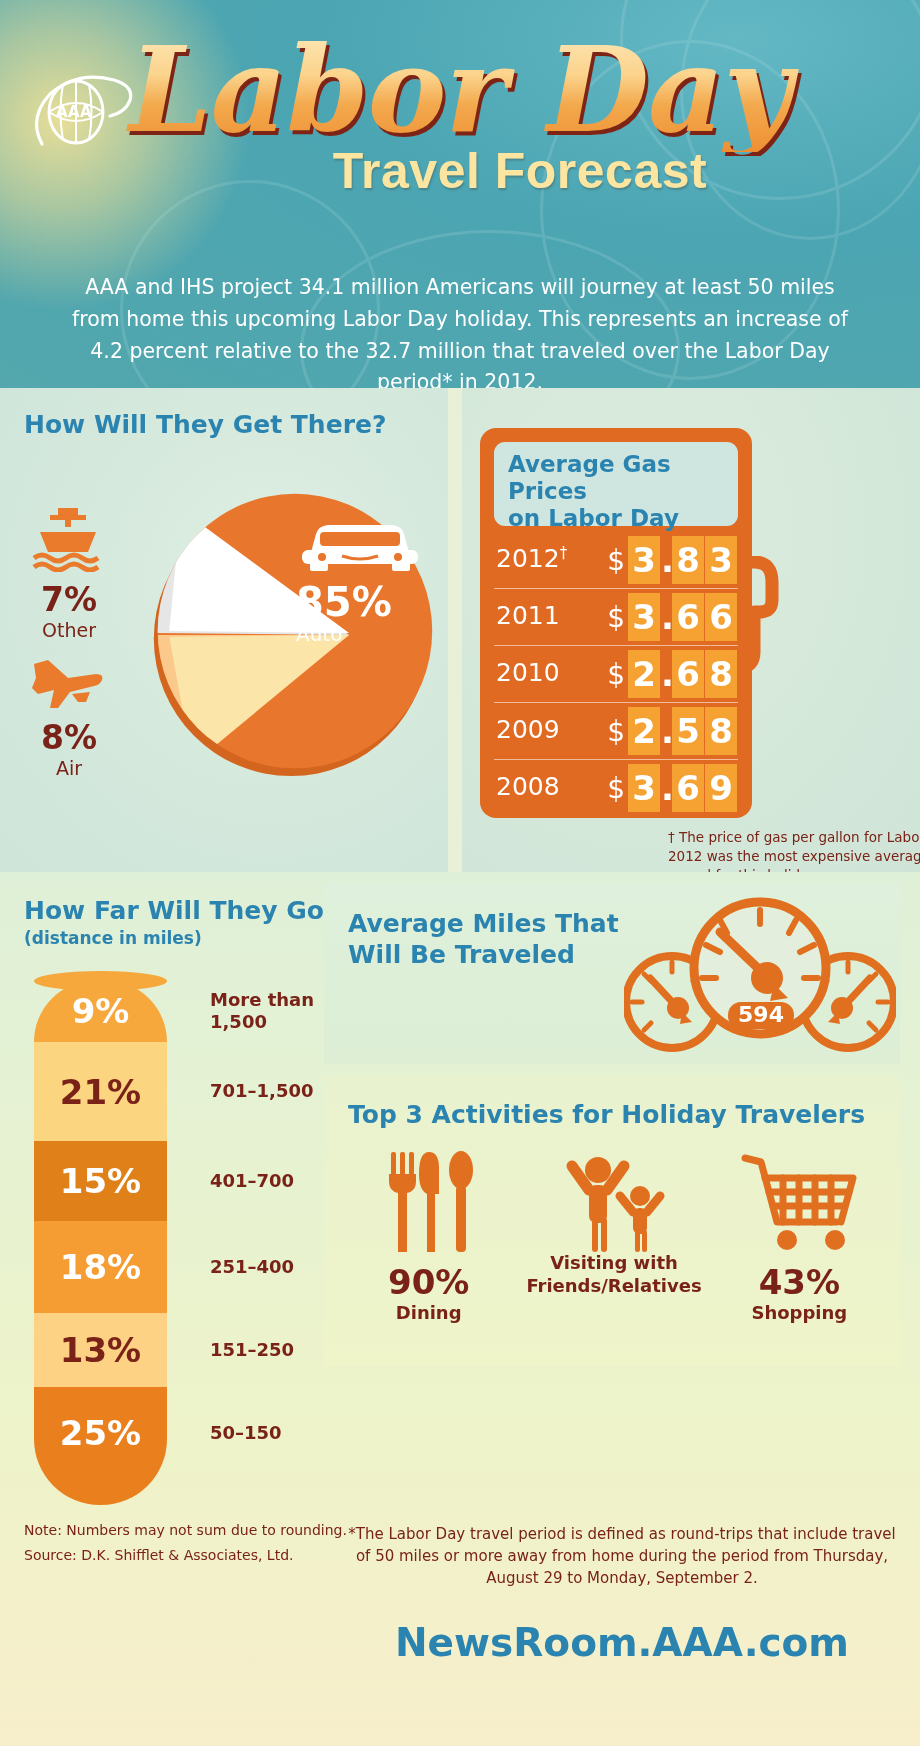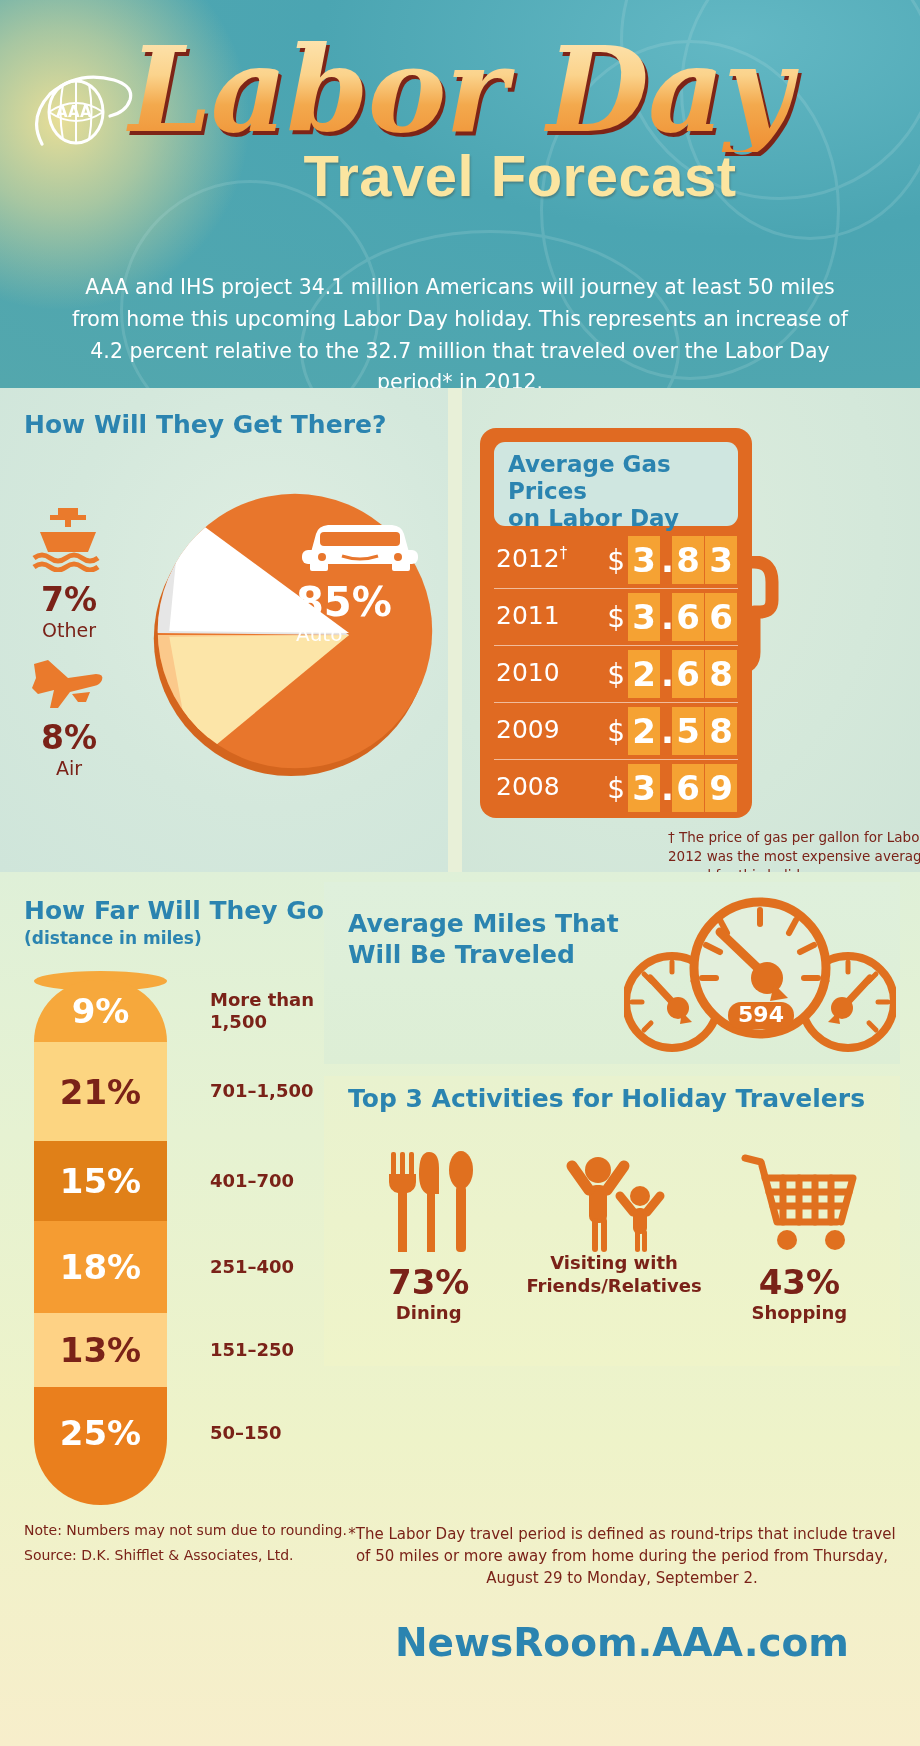--- a/index.html
+++ b/index.html
@@ -31,21 +31,21 @@
     font-size: 118px; font-weight: 700; font-style: italic;
     letter-spacing: -1px;
     background: linear-gradient(180deg,#fde8b8 0%, #fbd38c 38%, #f3a94d 62%, #ef8f33 100%);
     -webkit-background-clip: text; background-clip: text; color: transparent;
     -webkit-text-stroke: 0px;
     text-shadow: none;
     line-height: 1.05;
     filter: drop-shadow(3px 4px 0 #7d2417);
   }
   .travel-forecast {
-    font-size: 58px; font-weight: 700; color:#fbe5a0;
+    font-size: 50px; font-weight: 700; color:#fbe5a0;
     letter-spacing: .5px; margin-top: -10px; padding-left: 120px;
     text-shadow: 1px 2px 2px rgba(60,30,10,.25);
   }
   .intro {
     position:absolute; left:60px; top:272px; width:800px;
     text-align:center; color:#ffffff; font-size:20.5px; line-height:1.55;
     font-family:"DejaVu Sans", sans-serif;
   }
 
   
@@ -119,21 +119,21 @@
     position:absolute; left:324px; top:10px; width:576px; height:182px;
     background: linear-gradient(180deg,#dff0dc 0%, #ddeed5 100%);
   }
   .miles-title { position:absolute; left:24px; top:26px; line-height:1.25; }
   .gauges { position:absolute; left:300px; top:8px; width:272px; height:170px; }
 
   .panel-act {
     position:absolute; left:324px; top:204px; width:576px; height:290px;
     background: linear-gradient(180deg,#e9f2cf 0%, #eff4c9 100%);
   }
-  .act-title { position:absolute; left:24px; top:8px; }
+  .act-title { position:absolute; left:24px; top:24px; }
   .act-cols { position:absolute; left:12px; top:70px; width:556px; display:flex; }
   .act-col { flex:1; text-align:center; }
   .act-icon { height:106px; display:flex; align-items:flex-end; justify-content:center; }
   .act-pct { font-size:34px; font-weight:700; color:#7a2218; margin-top:10px; font-family:"DejaVu Sans", sans-serif;}
   .act-lbl { font-size:18px; font-weight:700; color:#7a2218; line-height:1.25; font-family:"DejaVu Sans", sans-serif;}
 
   .footer-note {
     position:absolute; left:348px; top:1524px; width:548px; text-align:center;
     color:#7a2218; font-size:15px; line-height:1.45; font-family:"DejaVu Sans", sans-serif;
   }
@@ -427,21 +427,21 @@
                 <rect x="12" y="4" width="5" height="24" rx="2"></rect>
                 <rect x="21" y="4" width="5" height="24" rx="2"></rect>
                 <rect x="30" y="4" width="5" height="24" rx="2"></rect>
                 <path d="M10 26 h27 v8 q0 9 -9 11 v59 h-9 v-59 q-9 -2 -9 -11 z"></path>
                 <path d="M50 4 q10 0 10 16 v26 h-4 v58 h-8 V46 q-8 -4 -8 -20 q0 -22 10 -22z"></path>
                 <ellipse cx="82" cy="22" rx="12" ry="19"></ellipse>
                 <rect x="77" y="38" width="10" height="66" rx="4"></rect>
               </g>
             </svg>
           </div>
-          <div class="act-pct">73%</div>
+          <div class="act-pct">90%</div>
           <div class="act-lbl">Dining</div>
         </div>
 
         <div class="act-col">
           <div class="act-icon">
             <svg width="116" height="104" viewBox="0 0 116 104">
               <g fill="#e0701f">
                 <circle cx="42" cy="22" r="13"></circle>
                 <rect x="33" y="37" width="18" height="38" rx="7"></rect>
                 <rect x="36" y="70" width="6" height="34" rx="3"></rect>

